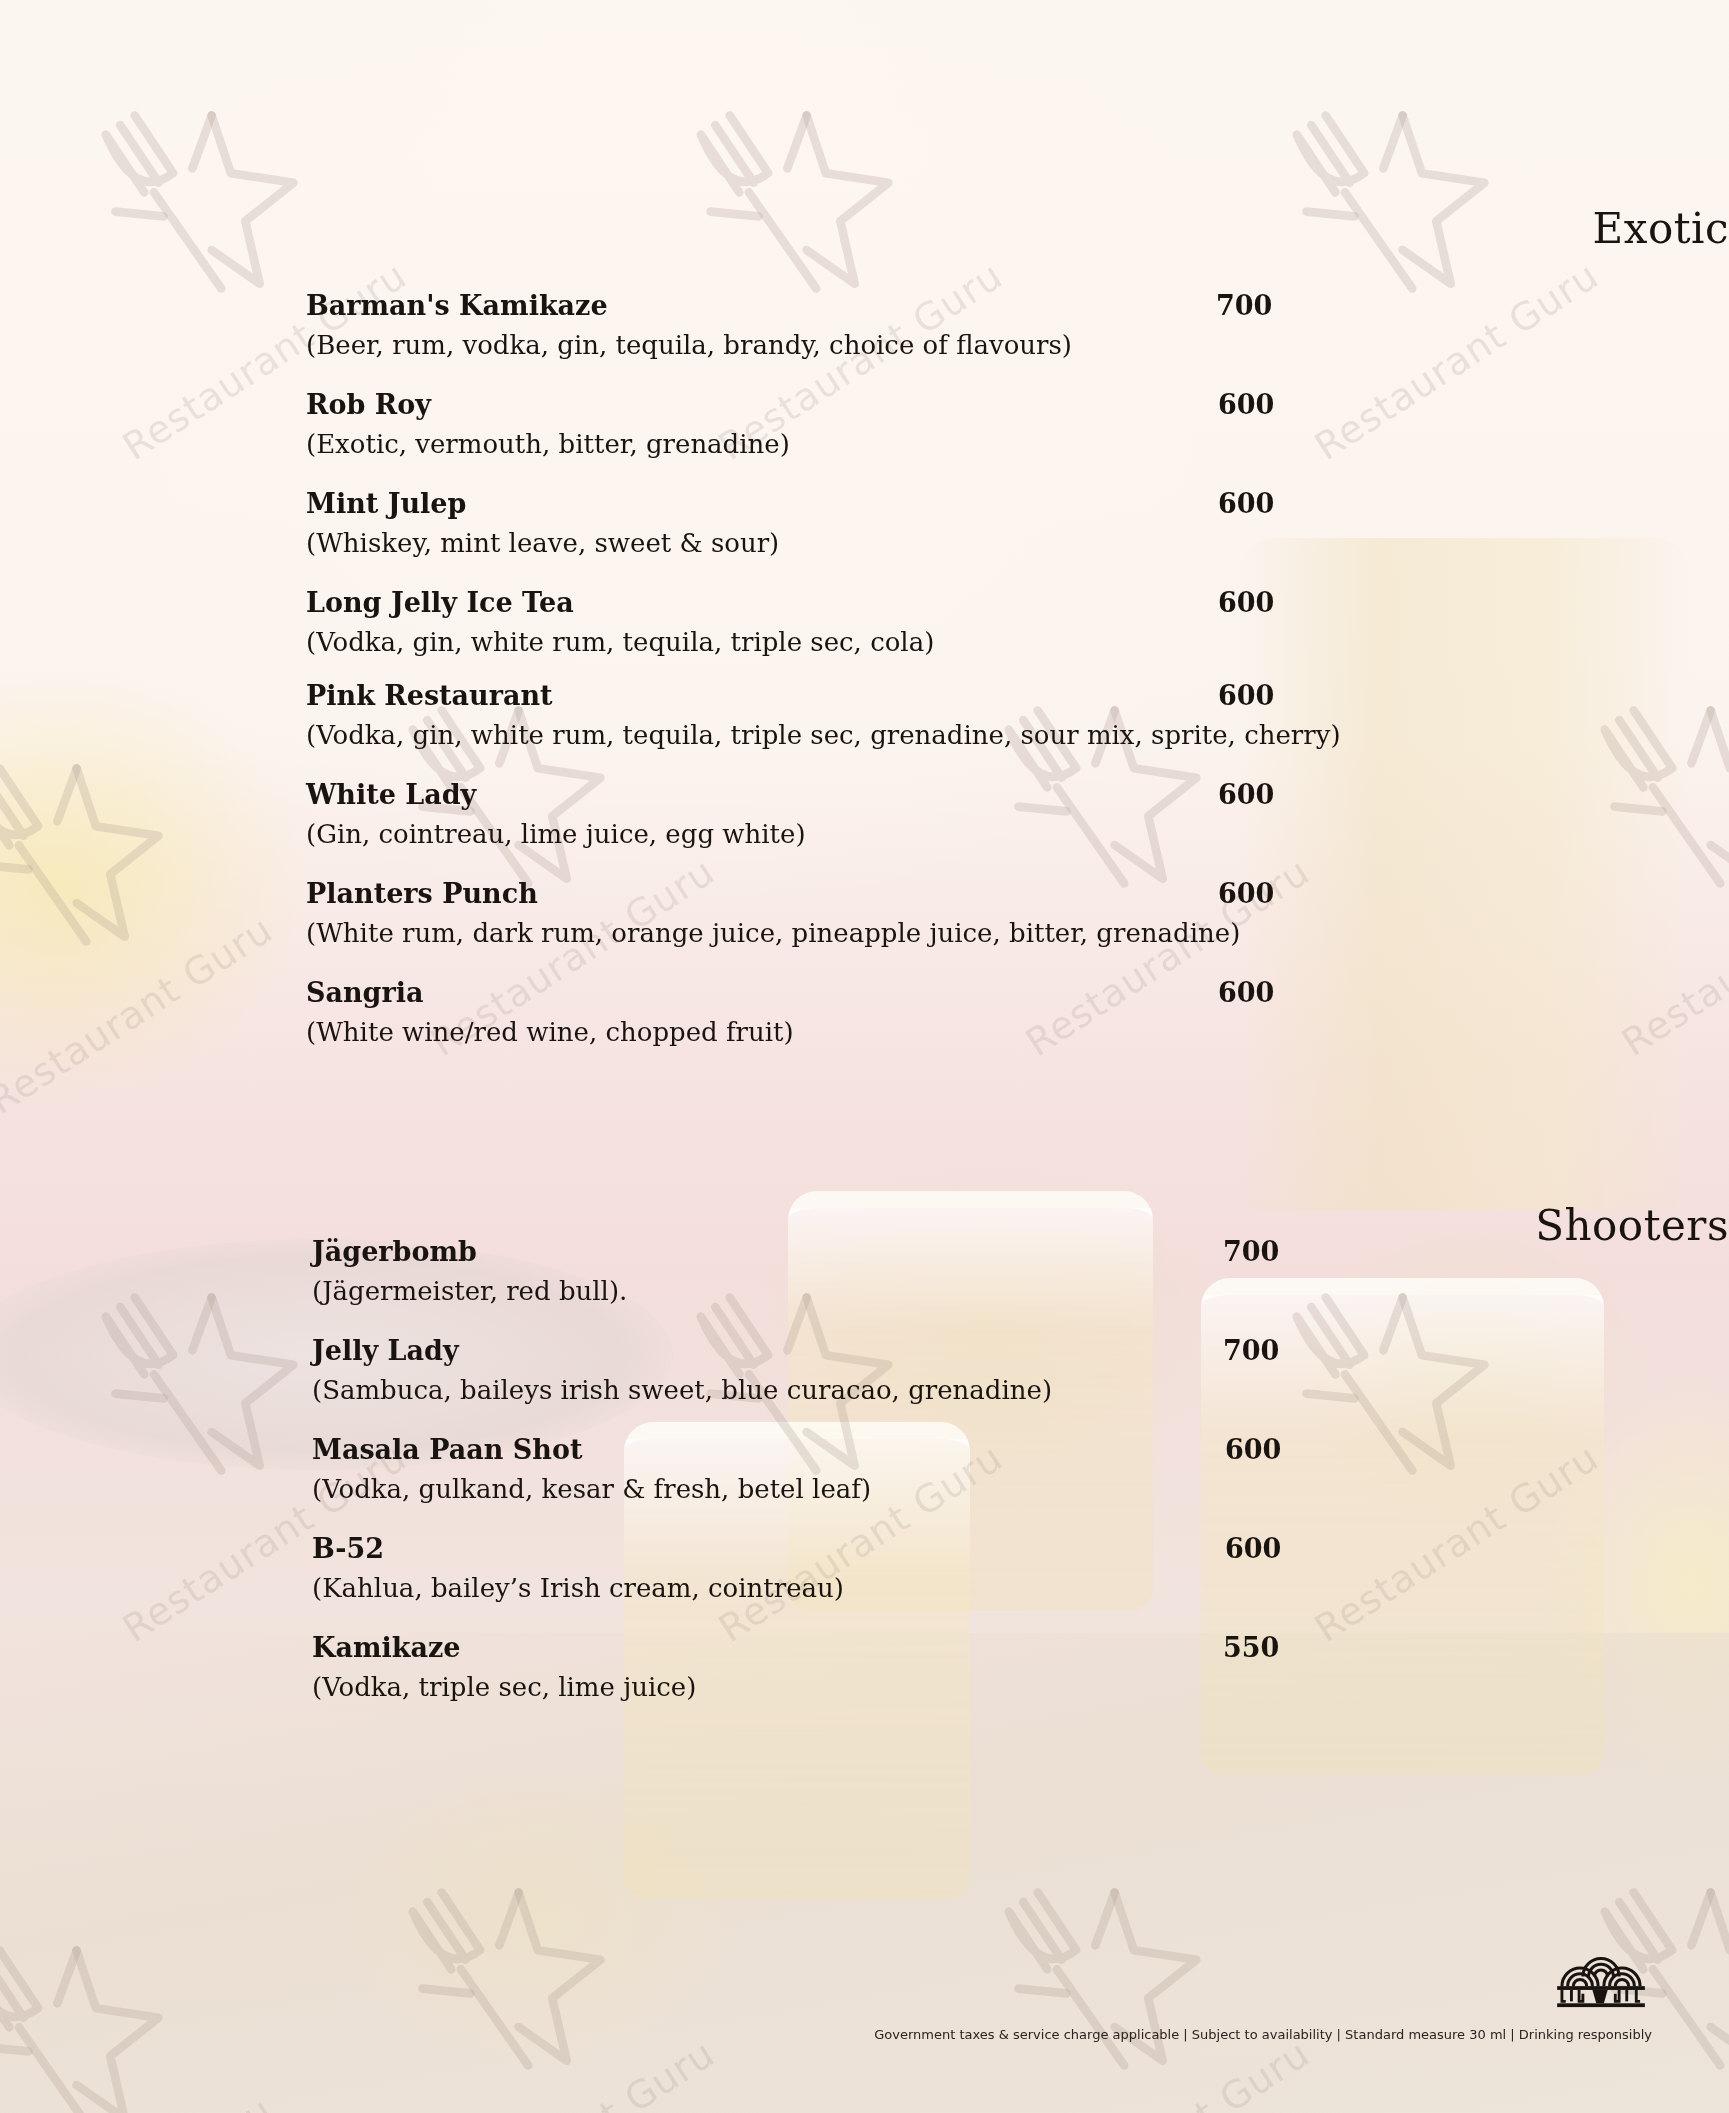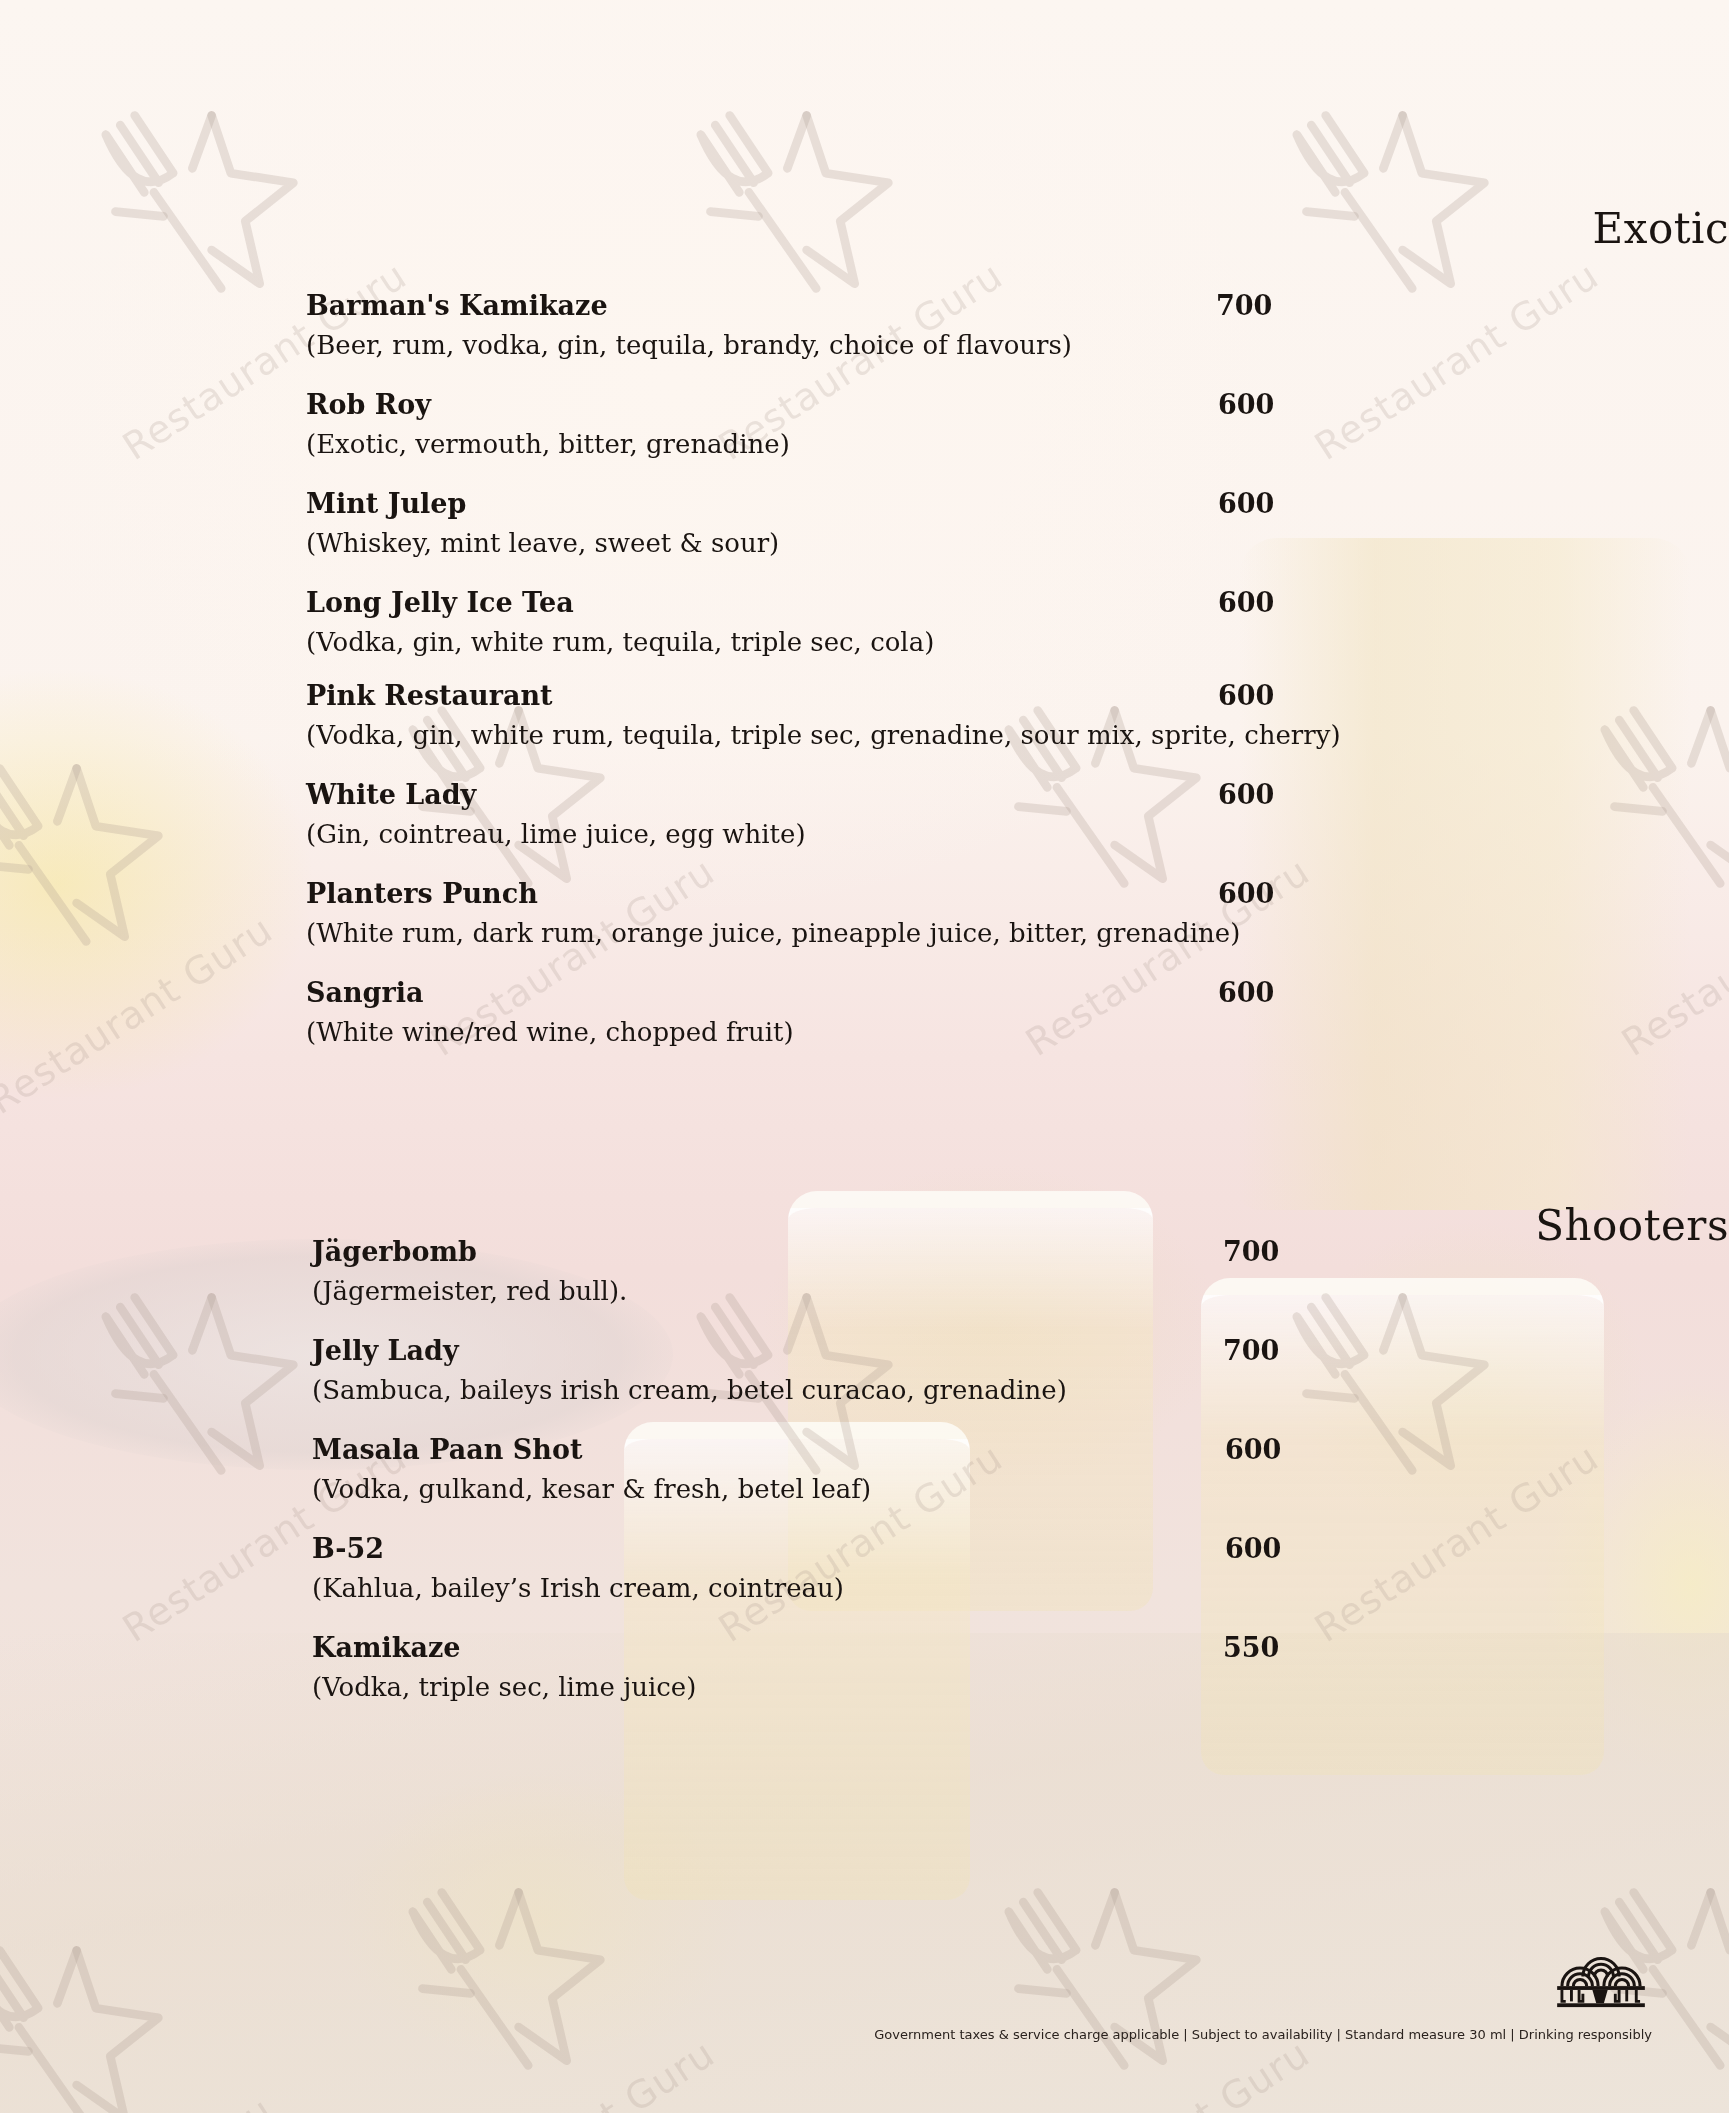--- a/index.html
+++ b/index.html
@@ -262,21 +262,21 @@
   <section>
     <h2 class="section-title" style="top:1201px">Shooters</h2>
 
     <div class="item" style="left:312px; top:1236px; width:1105px">
       <span class="item-name">Jägerbomb</span>
       <span class="item-desc">(Jägermeister, red bull).</span>
       <span class="item-price" style="left:911px">700</span>
     </div>
     <div class="item" style="left:312px; top:1335px; width:1105px">
       <span class="item-name">Jelly Lady</span>
-      <span class="item-desc">(Sambuca, baileys irish cream, betel curacao, grenadine)</span>
+      <span class="item-desc">(Sambuca, baileys irish sweet, blue curacao, grenadine)</span>
       <span class="item-price" style="left:911px">700</span>
     </div>
     <div class="item" style="left:312px; top:1434px; width:1105px">
       <span class="item-name">Masala Paan Shot</span>
       <span class="item-desc">(Vodka, gulkand, kesar &amp; fresh, betel leaf)</span>
       <span class="item-price" style="left:913px">600</span>
     </div>
     <div class="item" style="left:312px; top:1533px; width:1105px">
       <span class="item-name">B-52</span>
       <span class="item-desc">(Kahlua, bailey’s Irish cream, cointreau)</span>

